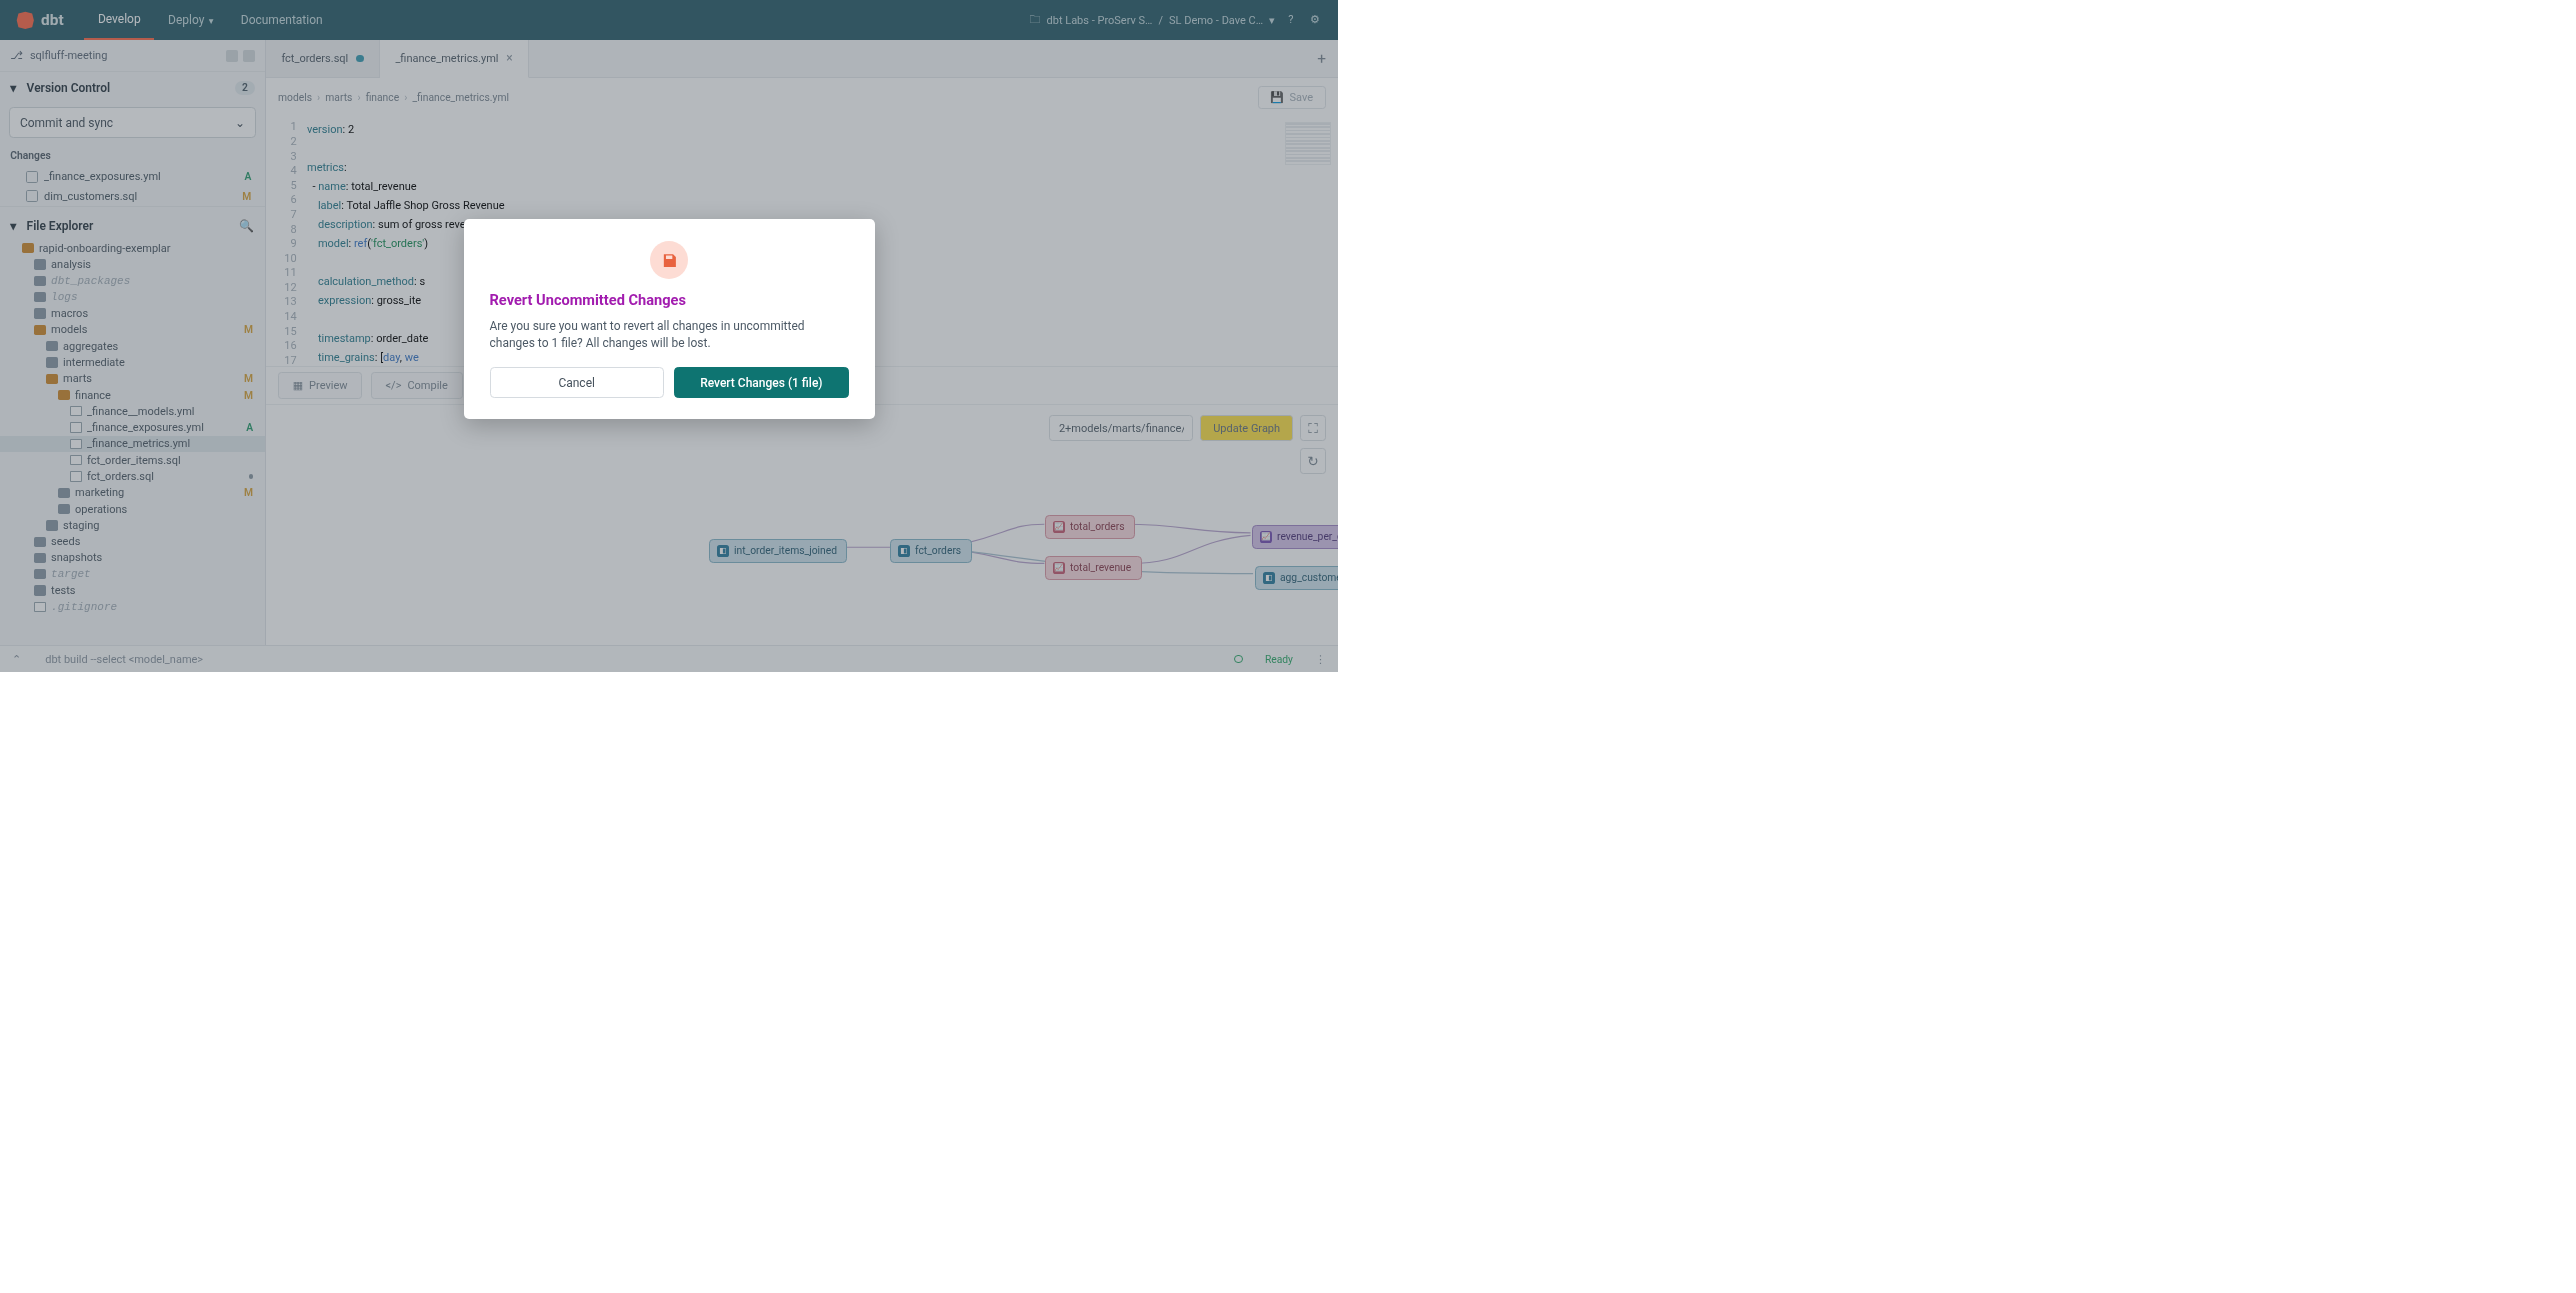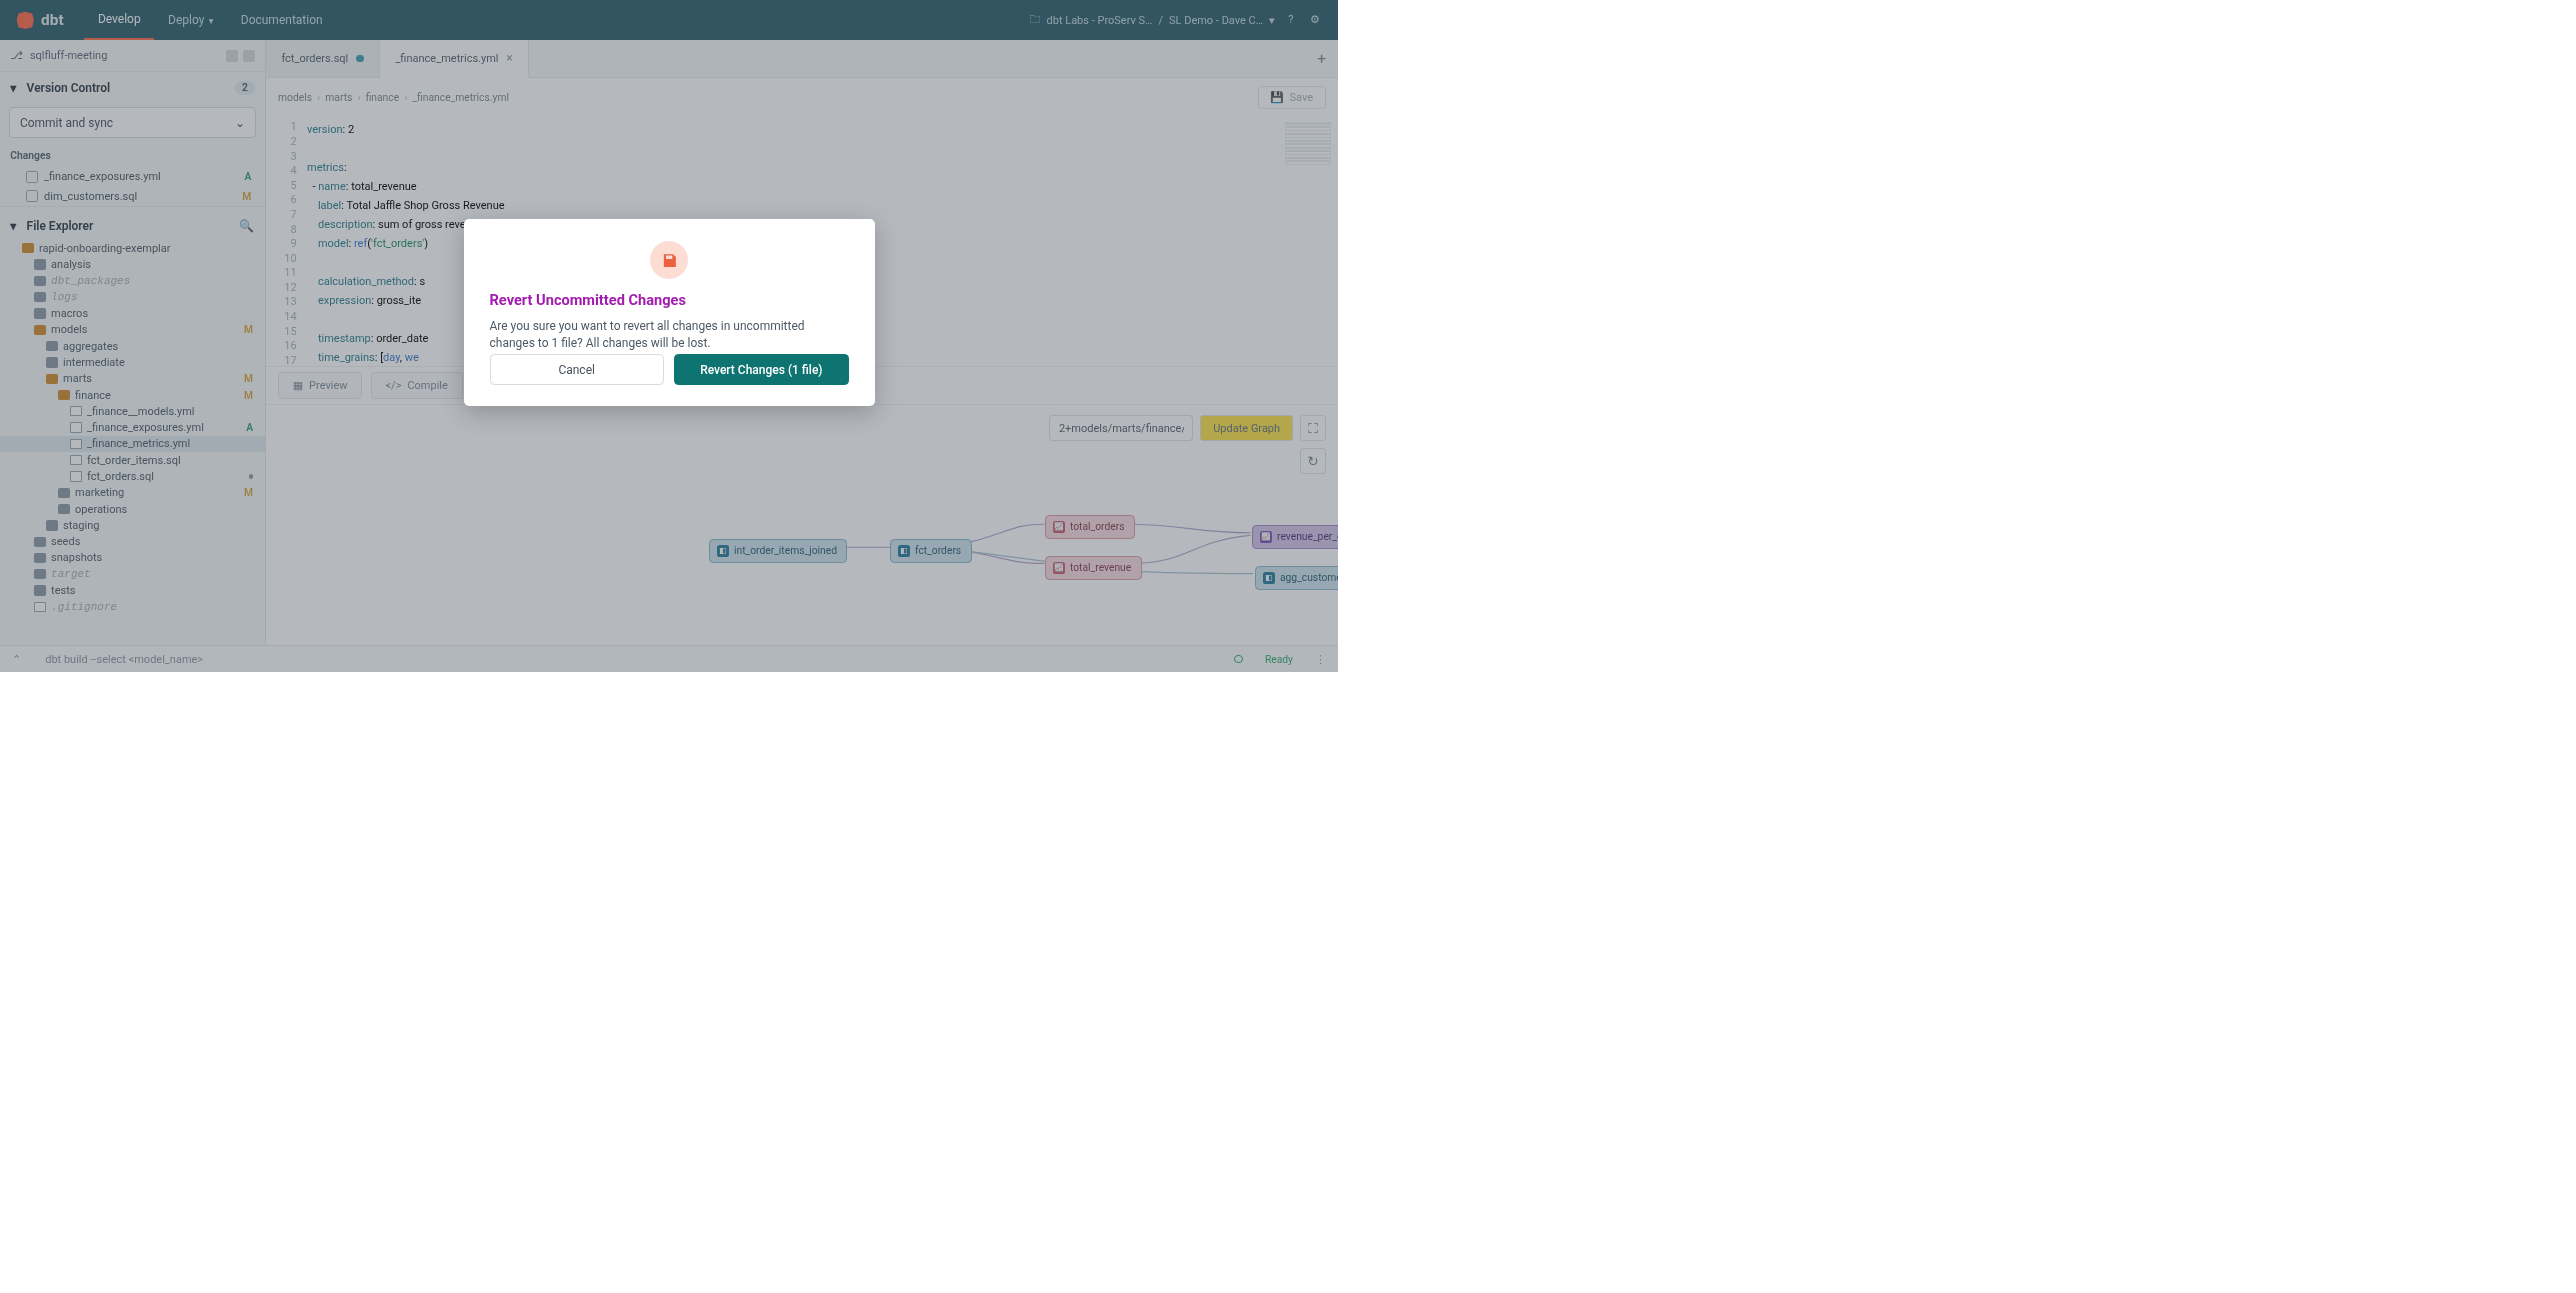--- a/index.html
+++ b/index.html
@@ -88,21 +88,21 @@
 .sb-chev { margin-right: 24px; }
 .sb-right { margin-left: auto; display: flex; align-items: center; gap: 22px; }
 .ready-dot { width: 8.6px; height: 8.6px; border: 1.7px solid #2faa6a; border-radius: 50%; }
 .ready { color: #2faa6a; font-size: 10.3px; }
 
 .overlay { position: absolute; inset: 0; background: rgba(60,72,82,0.38); display: flex; align-items: flex-start; justify-content: center; padding-top: 219px; }
 .modal { width: 411px; background: #fff; border-radius: 5.1px; padding: 22px 26px 20.6px 26px; box-shadow: 0 6.9px 24px rgba(0,0,0,0.22); }
 .modal-ico { width: 38px; height: 38px; background: #fddcd4; border-radius: 50%; margin: 0 auto 12px auto; display: flex; align-items: center; justify-content: center; }
 .modal-ico svg { width: 17px; height: 17px; }
 .modal-title { text-align: left; font-weight: 700; font-size: 14.6px; color: #a21caf; margin-bottom: 8.6px; }
-.modal-body { font-size: 12px; color: #4d5a66; line-height: 1.45; margin-bottom: 2px; }
+.modal-body { font-size: 12px; color: #4d5a66; line-height: 1.45; margin-bottom: 15px; }
 .modal-btns { display: flex; gap: 10.3px; }
 .btn { flex: 1; height: 31px; border-radius: 4.3px; font-size: 12px; display: flex; align-items: center; justify-content: center; cursor: pointer; }
 .btn-cancel { border: 0.9px solid #d6dbe0; color: #46525d; background: #fff; }
 .btn-confirm { background: #0e7471; color: #fff; border: 0.9px solid #0e7471; font-weight: 500; }
 </style>
 </head>
 <body>
 
 <div class="topbar">
   <div class="logo">

